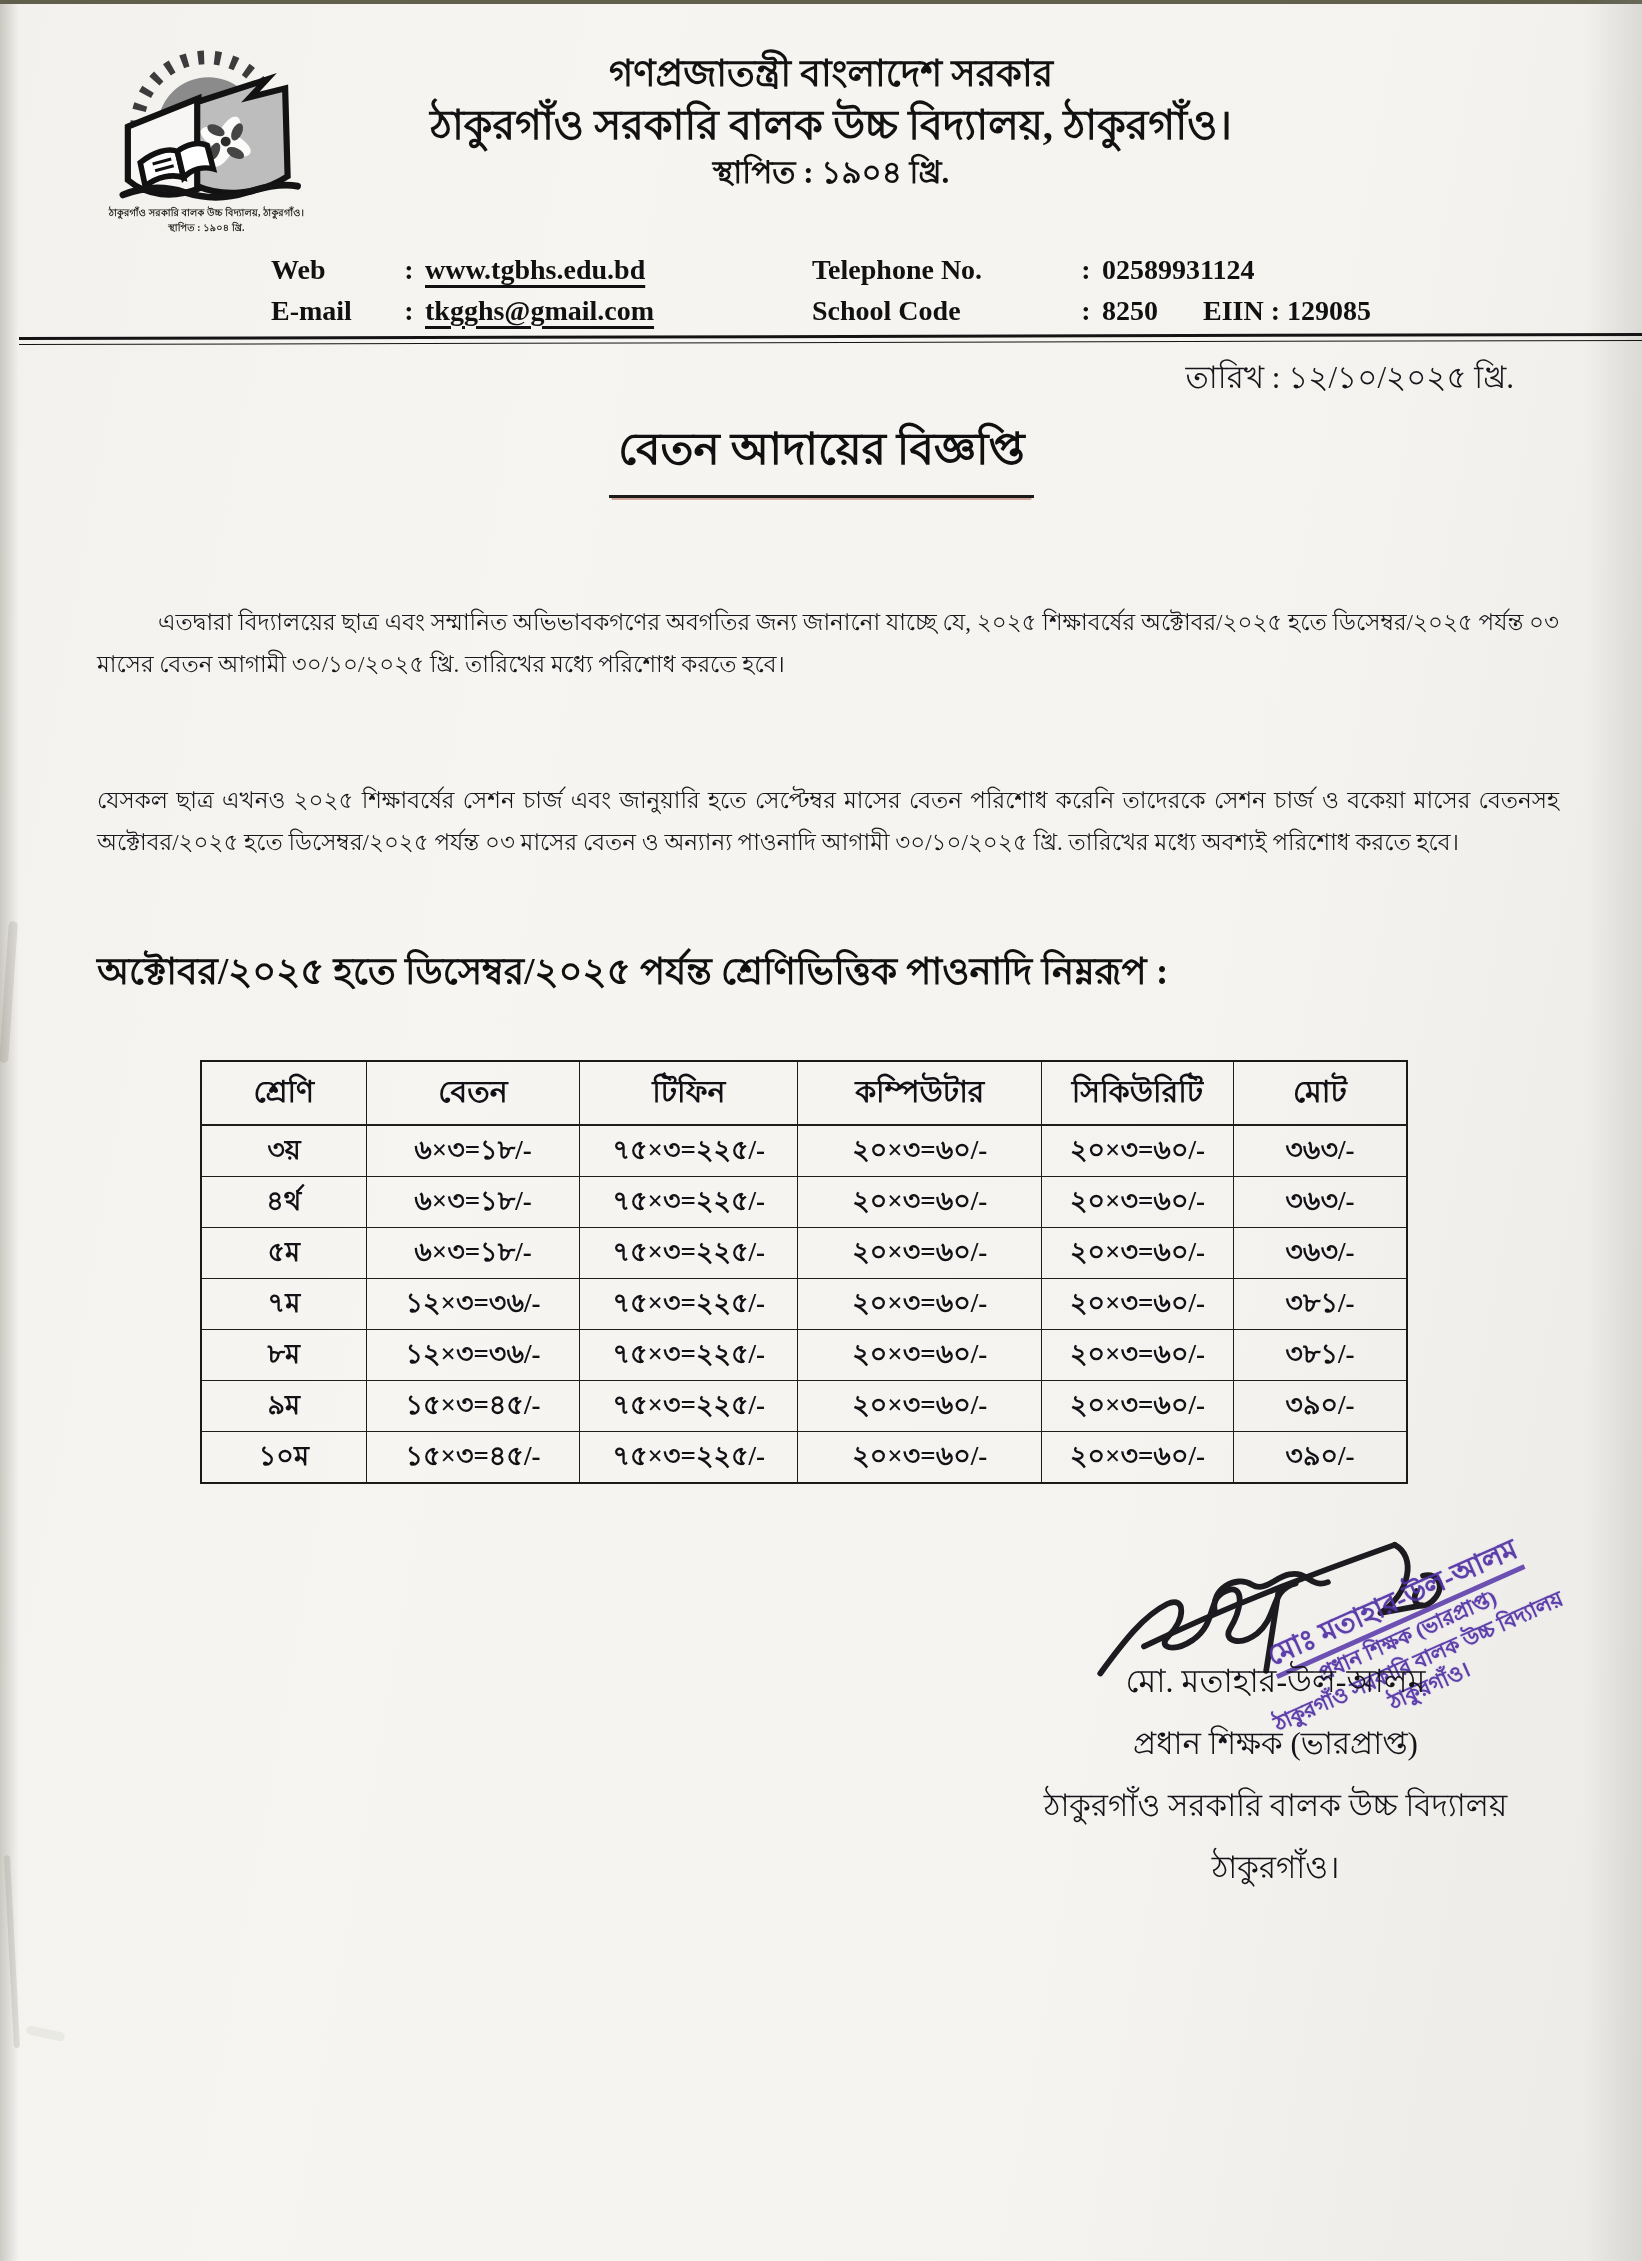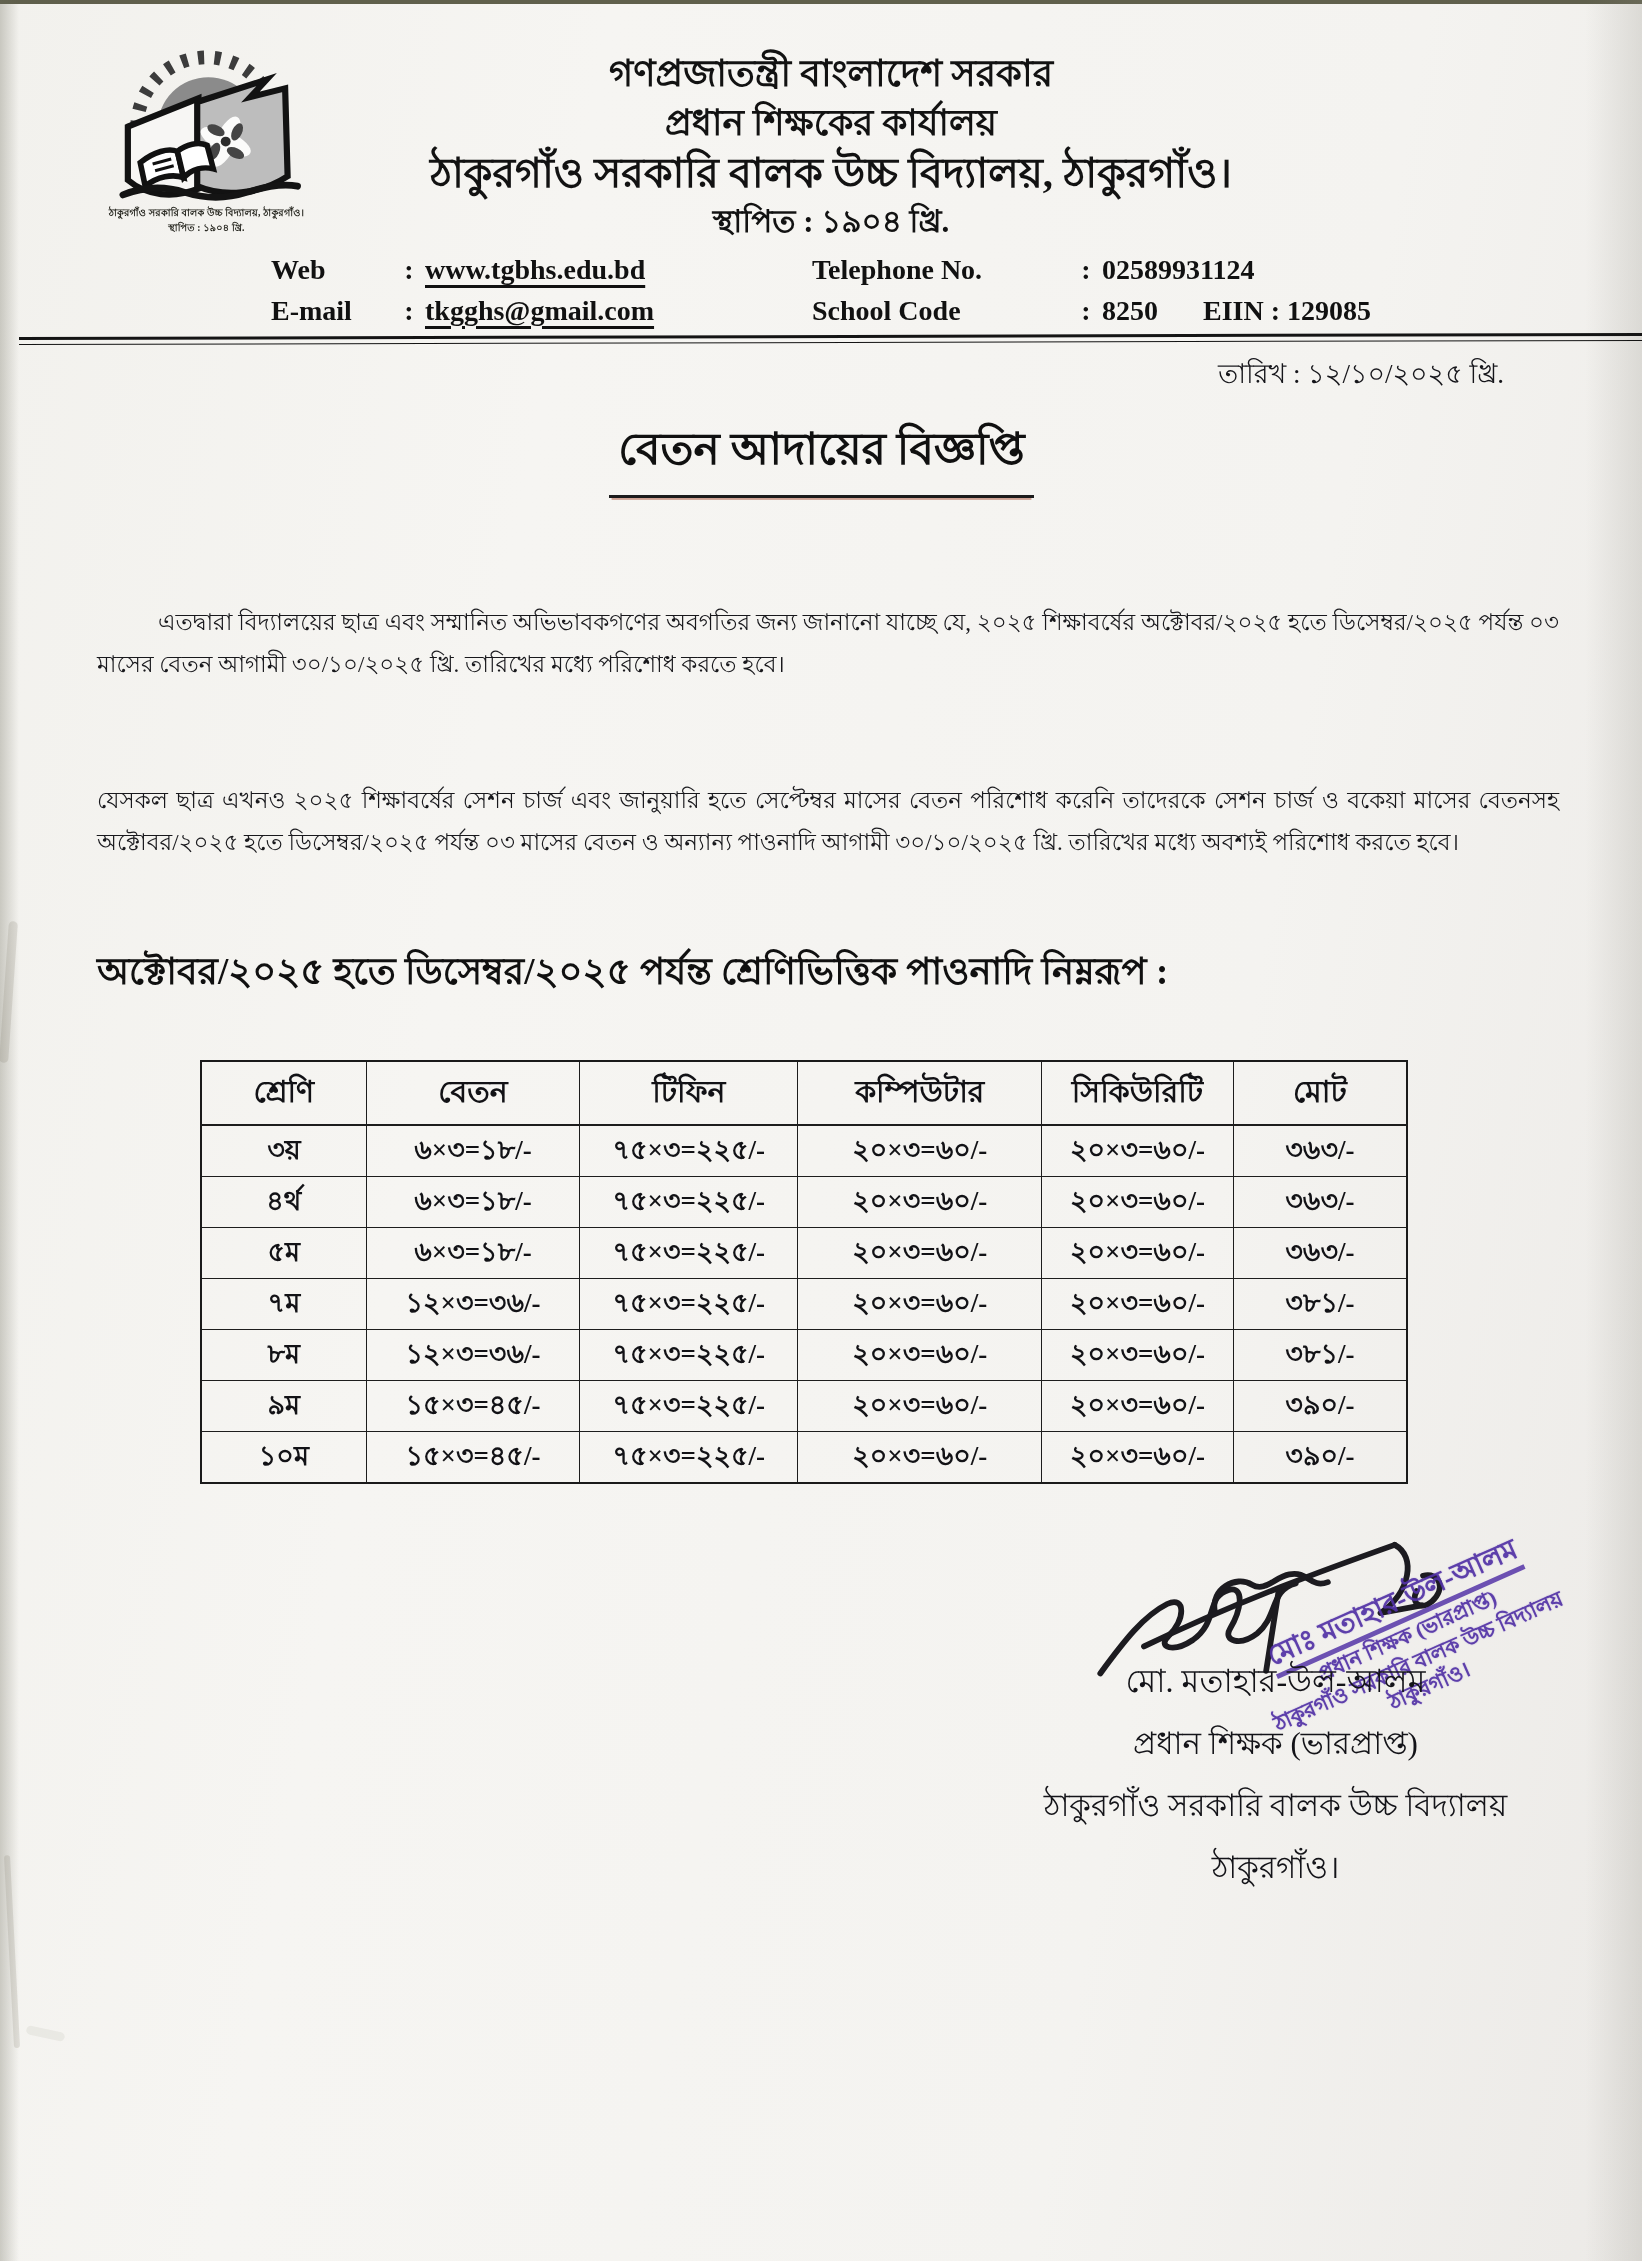--- a/index.html
+++ b/index.html
@@ -43,21 +43,21 @@
   .c-label{display:inline-block;}
   .col-l .c-label{width:122px;}
   .col-r .c-label{width:258px;}
   .c-colon{width:32px;text-align:center;}
   .c-link{text-decoration:underline;text-decoration-thickness:3.2px;text-underline-offset:5.8px;}
   .c-gap{display:inline-block;width:45px;}
 
   .double-rule{position:absolute;left:19.3px;top:335px;width:1623px;height:3.9px;
     border-top:3.9px solid #141414;border-bottom:1.9px solid #141414;transform:rotate(-0.15deg);}
 
-  .date-line{position:absolute;right:139px;top:353px;font-size:27px;font-weight:400;color:#15151a;}
+  .date-line{position:absolute;right:129px;top:353px;font-size:31px;font-weight:400;color:#15151a;}
 
   
   .title-wrap{position:absolute;left:0;top:416px;width:1643px;text-align:center;}
   .notice-title{display:inline-block;font-size:44px;font-weight:700;color:#101010;
     padding:0 9px 6.4px 9px;border-bottom:3.2px solid #1b1b1b;box-shadow:0 4.5px 0 -2.6px rgba(160,60,30,.45);}
 
   .para{position:absolute;left:97px;width:1462px;font-size:23px;line-height:1.82;
     text-align:justify;color:#18181c;}
   .para1{top:602px;text-indent:61px;}
   .para2{top:780px;}
@@ -134,21 +134,20 @@
       <path d="M30 242 Q 80 222 130 238 T 230 238 T 312 228" fill="none" stroke="#141414" stroke-width="11" stroke-linecap="round"></path>
     </svg>
     <div class="logo-caption">
       <div>ঠাকুরগাঁও সরকারি বালক উচ্চ বিদ্যালয়, ঠাকুরগাঁও।</div>
       <div>স্থাপিত : ১৯০৪ খ্রি.</div>
     </div>
   </div>
 
   <div class="head-center">
     <div class="h-gov">গণপ্রজাতন্ত্রী বাংলাদেশ সরকার</div>
-    <div class="h-office">প্রধান শিক্ষকের কার্যালয়</div>
     <div class="h-school">ঠাকুরগাঁও সরকারি বালক উচ্চ বিদ্যালয়, ঠাকুরগাঁও।</div>
     <div class="h-est">স্থাপিত : ১৯০৪ খ্রি.</div>
   </div>
 
   <div class="contact">
     <div class="col-l">
       <div class="c-row">
         <span class="c-label">Web</span>
         <span class="c-colon">:</span>
         <span class="c-link">www.tgbhs.edu.bd</span>

